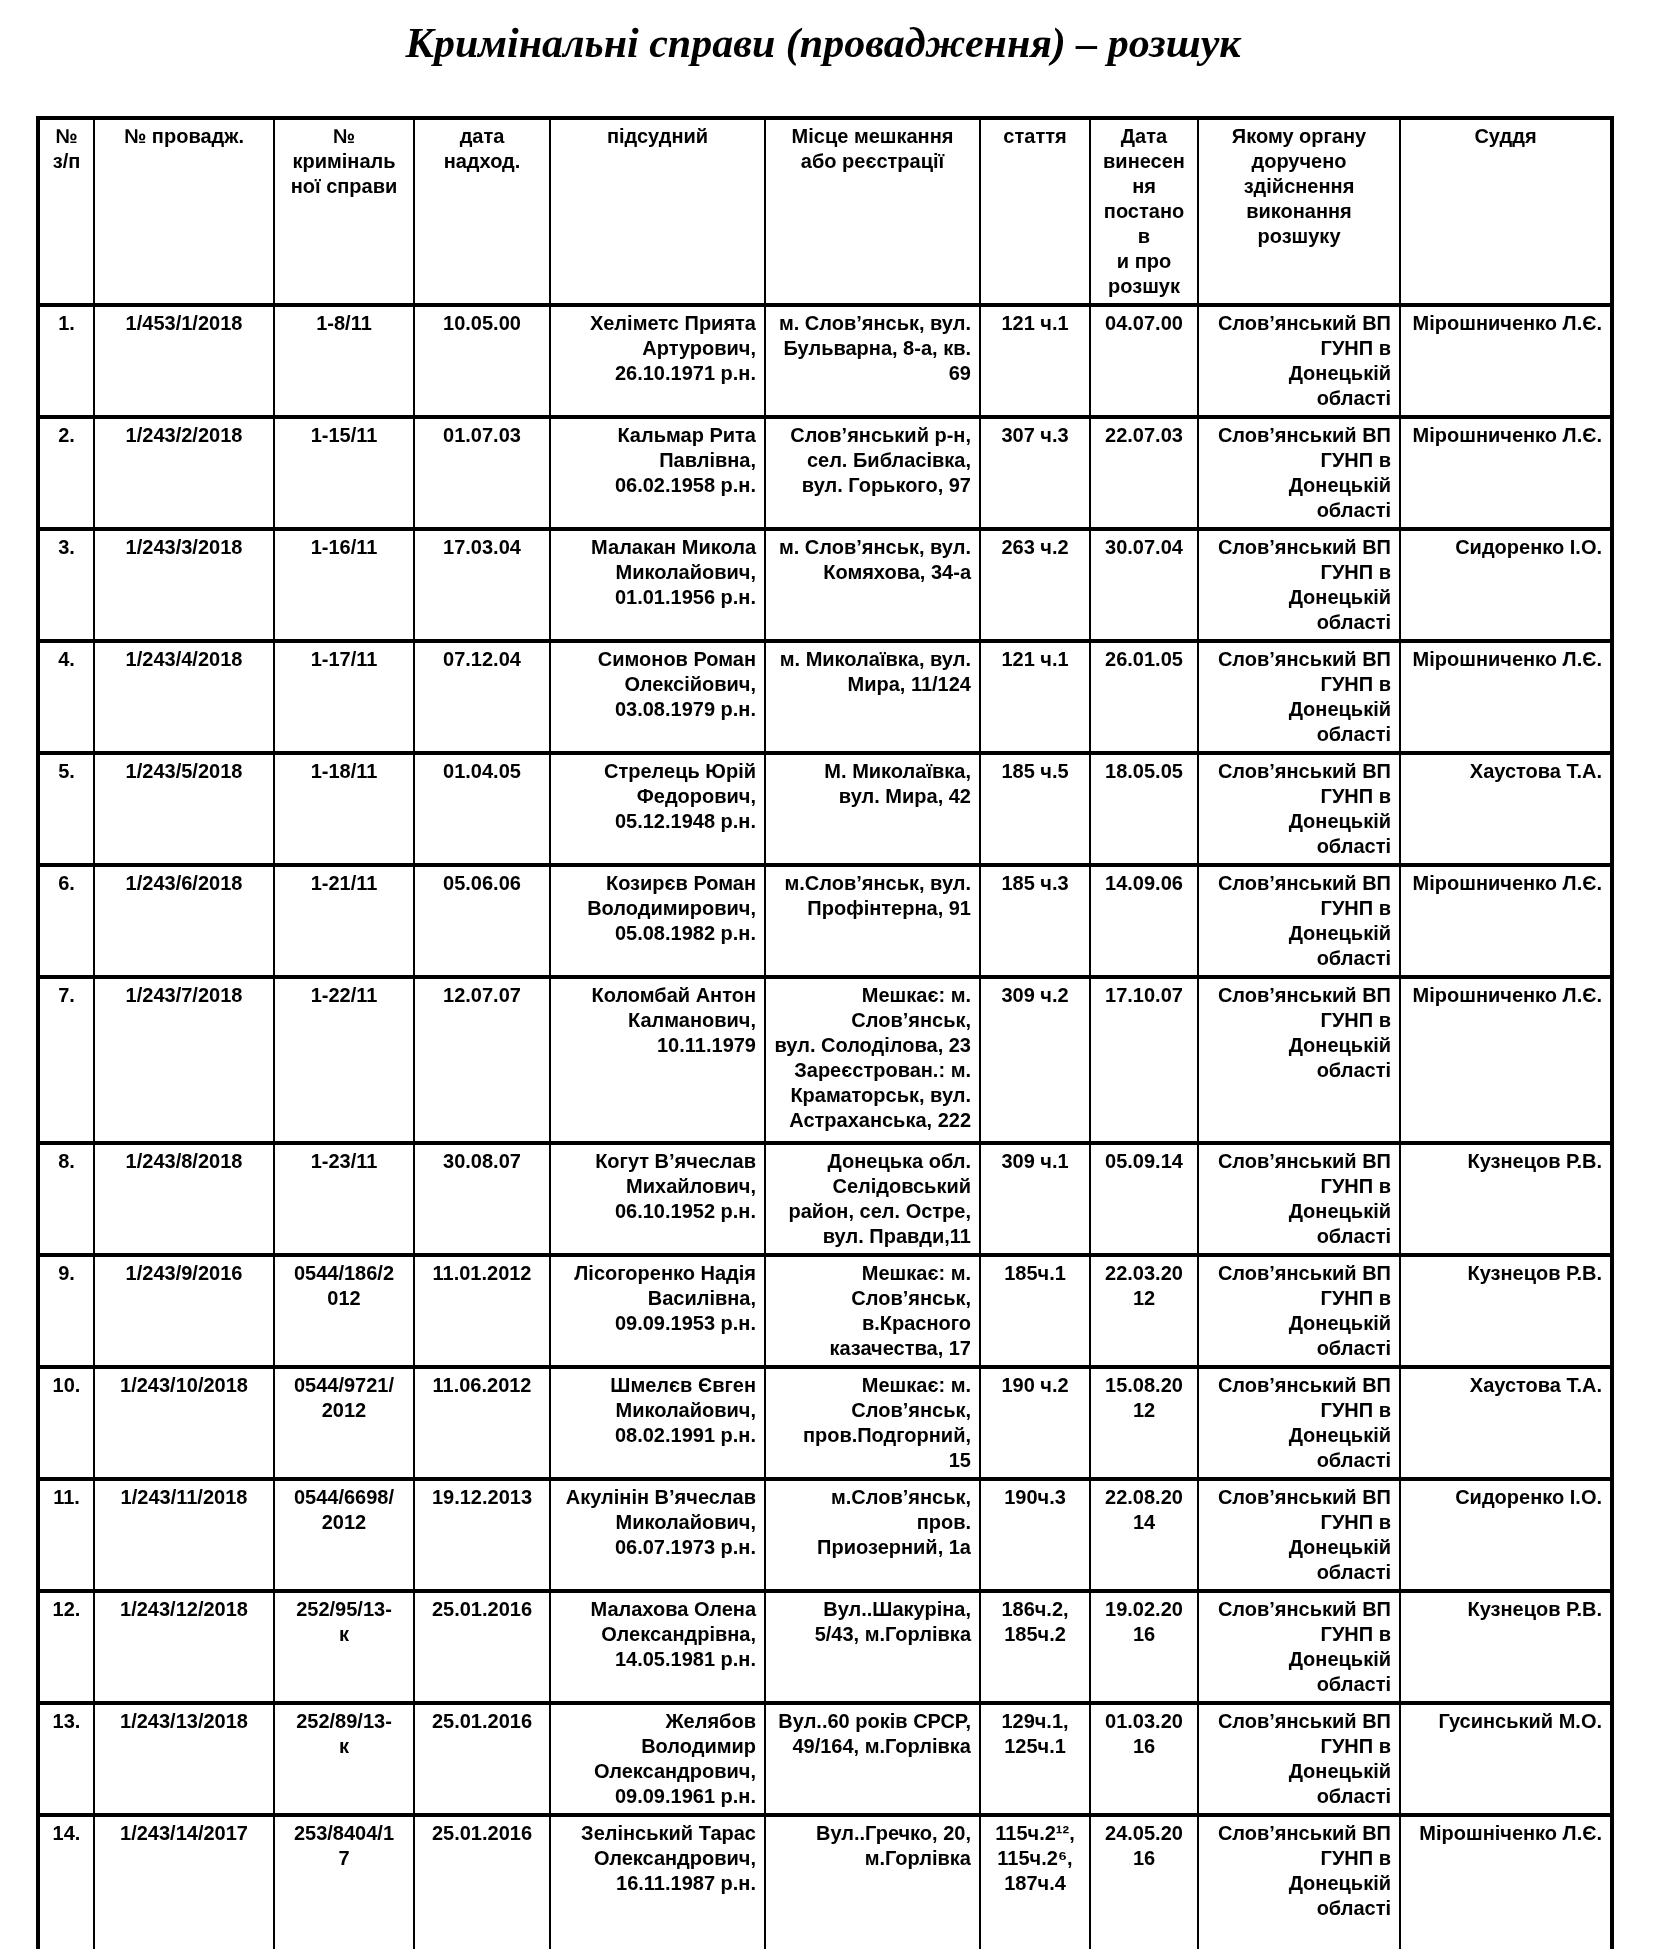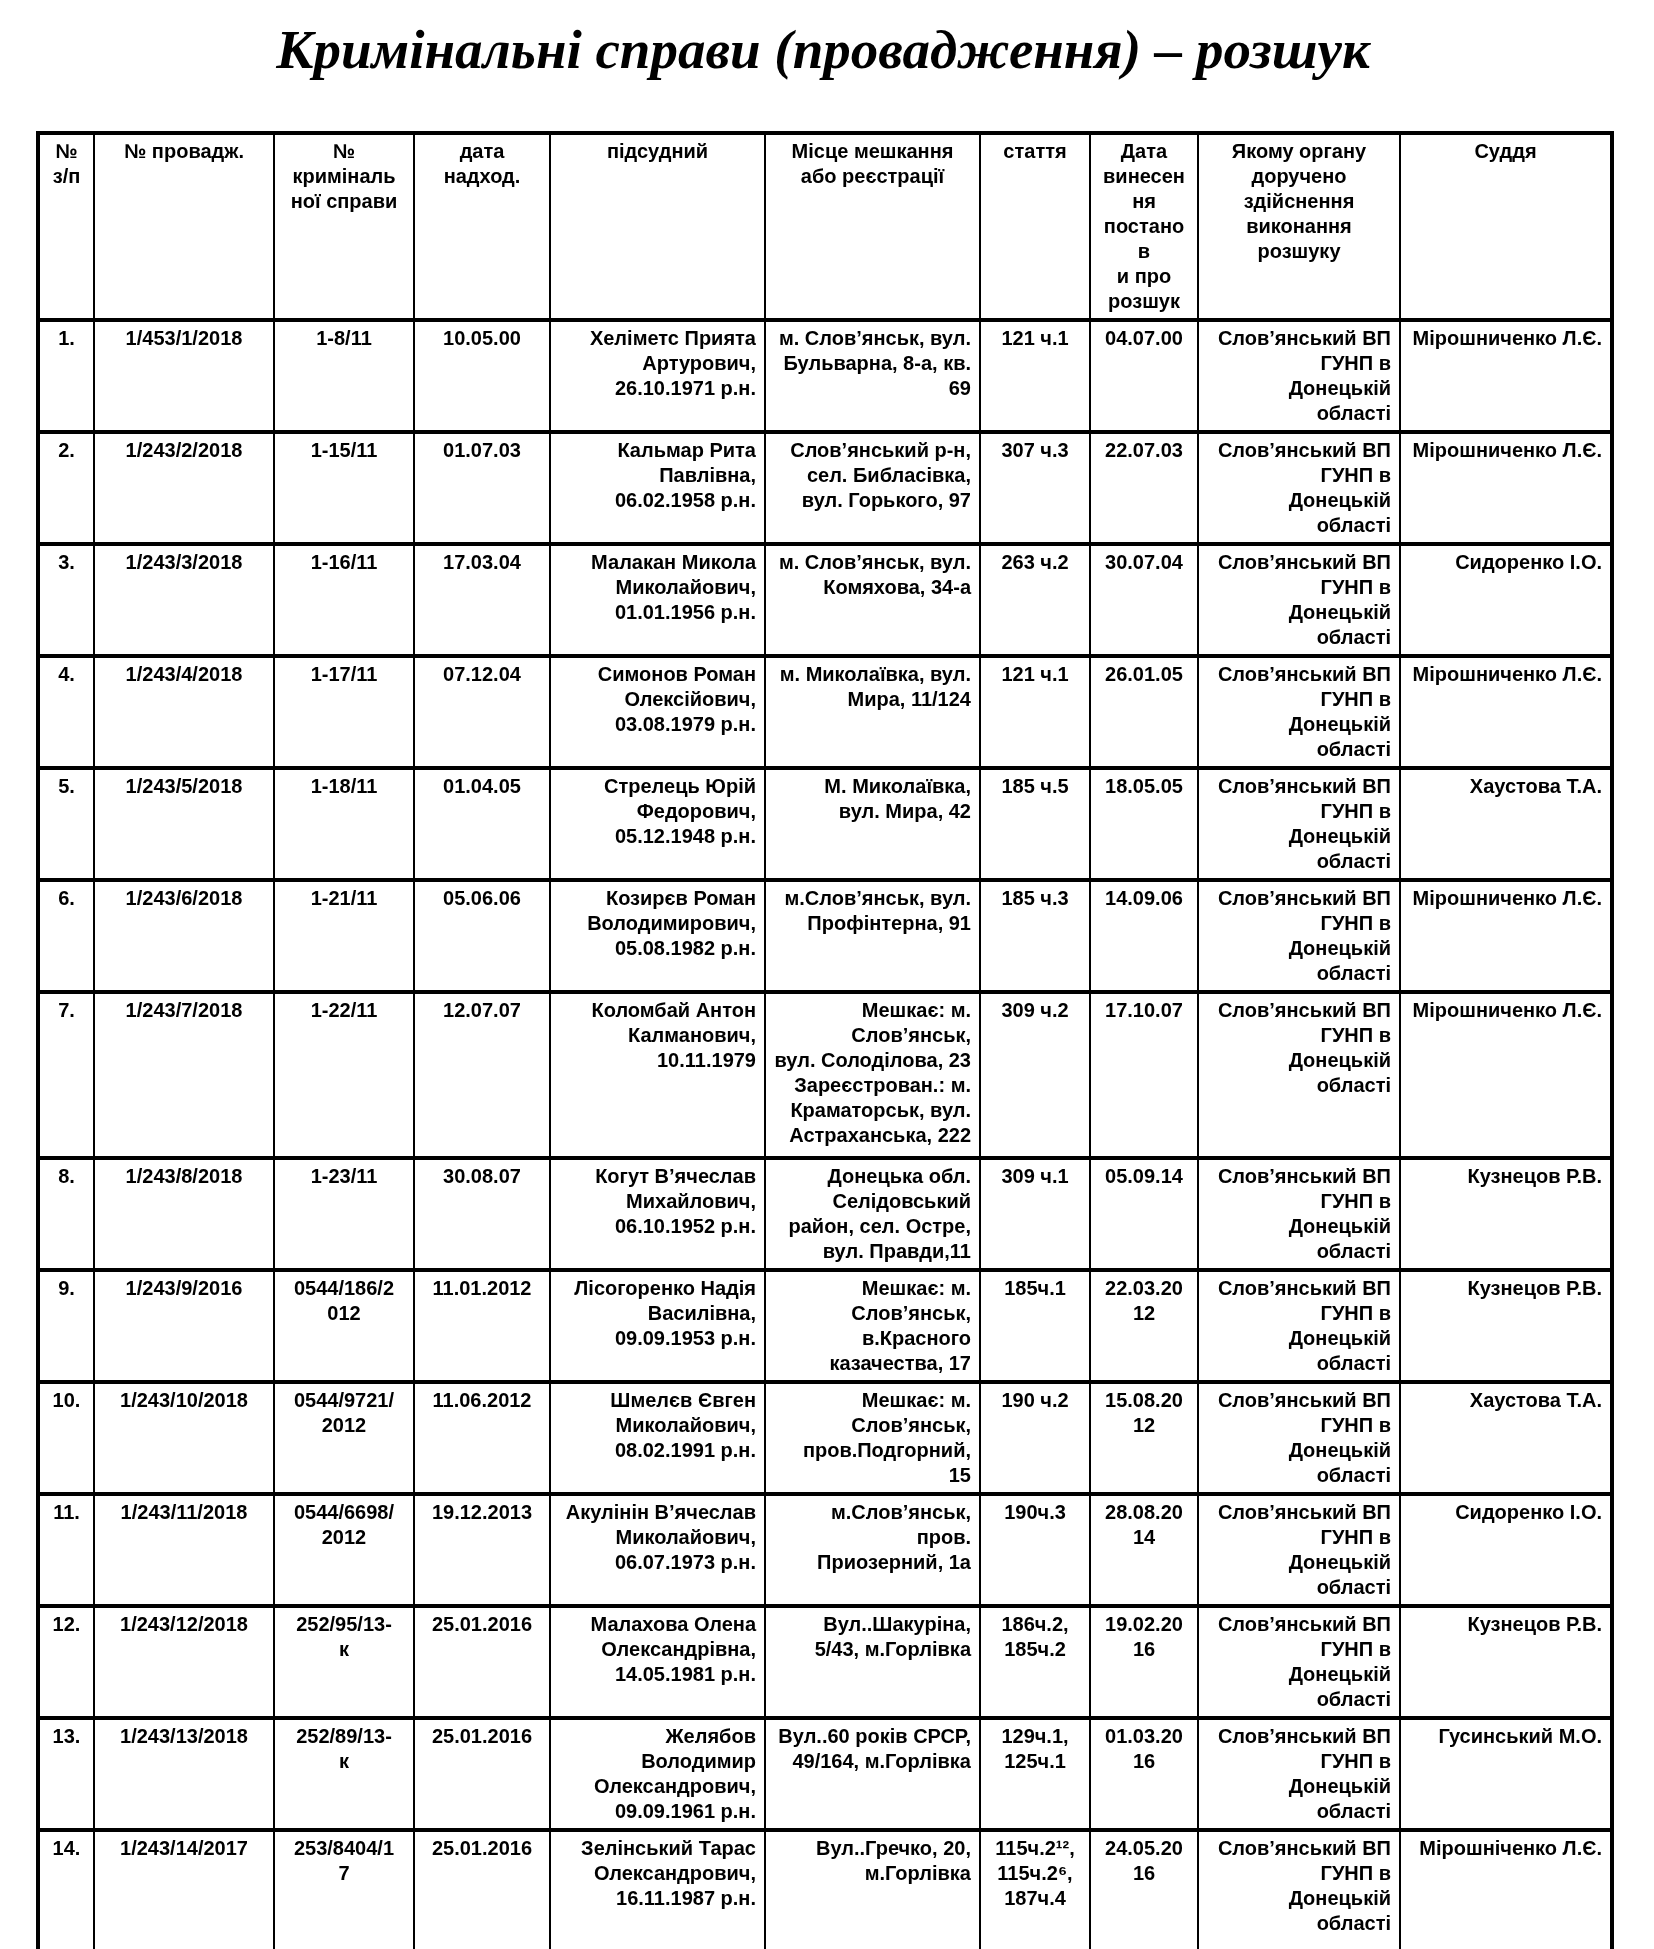--- a/index.html
+++ b/index.html
@@ -12,21 +12,21 @@
   }
   .page {
     width: 1654px;
     box-sizing: border-box;
     padding: 14px 44px 30px 36px;
   }
   .title {
     font-family: "Liberation Serif", serif;
     font-style: italic;
     font-weight: bold;
-    font-size: 55px;
+    font-size: 42px;
     line-height: 1.1;
     text-align: center;
     margin: 6px 0 50px 0;
     white-space: nowrap;
   }
   table.cases {
     width: 1574px;
     table-layout: fixed;
     border-collapse: collapse;
     border: 4px solid #000;
@@ -317,21 +317,21 @@
       <td class="c-center">1/243/11/2018</td>
       <td class="c-center">0544/6698/
 2012</td>
       <td class="c-center">19.12.2013</td>
       <td class="c-left"><span class="surname">Акулінін</span> <span>В’ячеслав
 Миколайович,
 06.07.1973 р.н.</span></td>
       <td class="c-left">м.Слов’янськ, пров.
 Приозерний, 1а</td>
       <td class="c-center">190ч.3</td>
-      <td class="c-center">28.08.20
+      <td class="c-center">22.08.20
 14</td>
       <td class="c-left">Слов’янський ВП
 ГУНП в
 Донецькій
 області</td>
       <td class="c-left">Сидоренко І.О.</td>
     </tr>
 
     <tr>
       <td class="c-center">12.</td>

